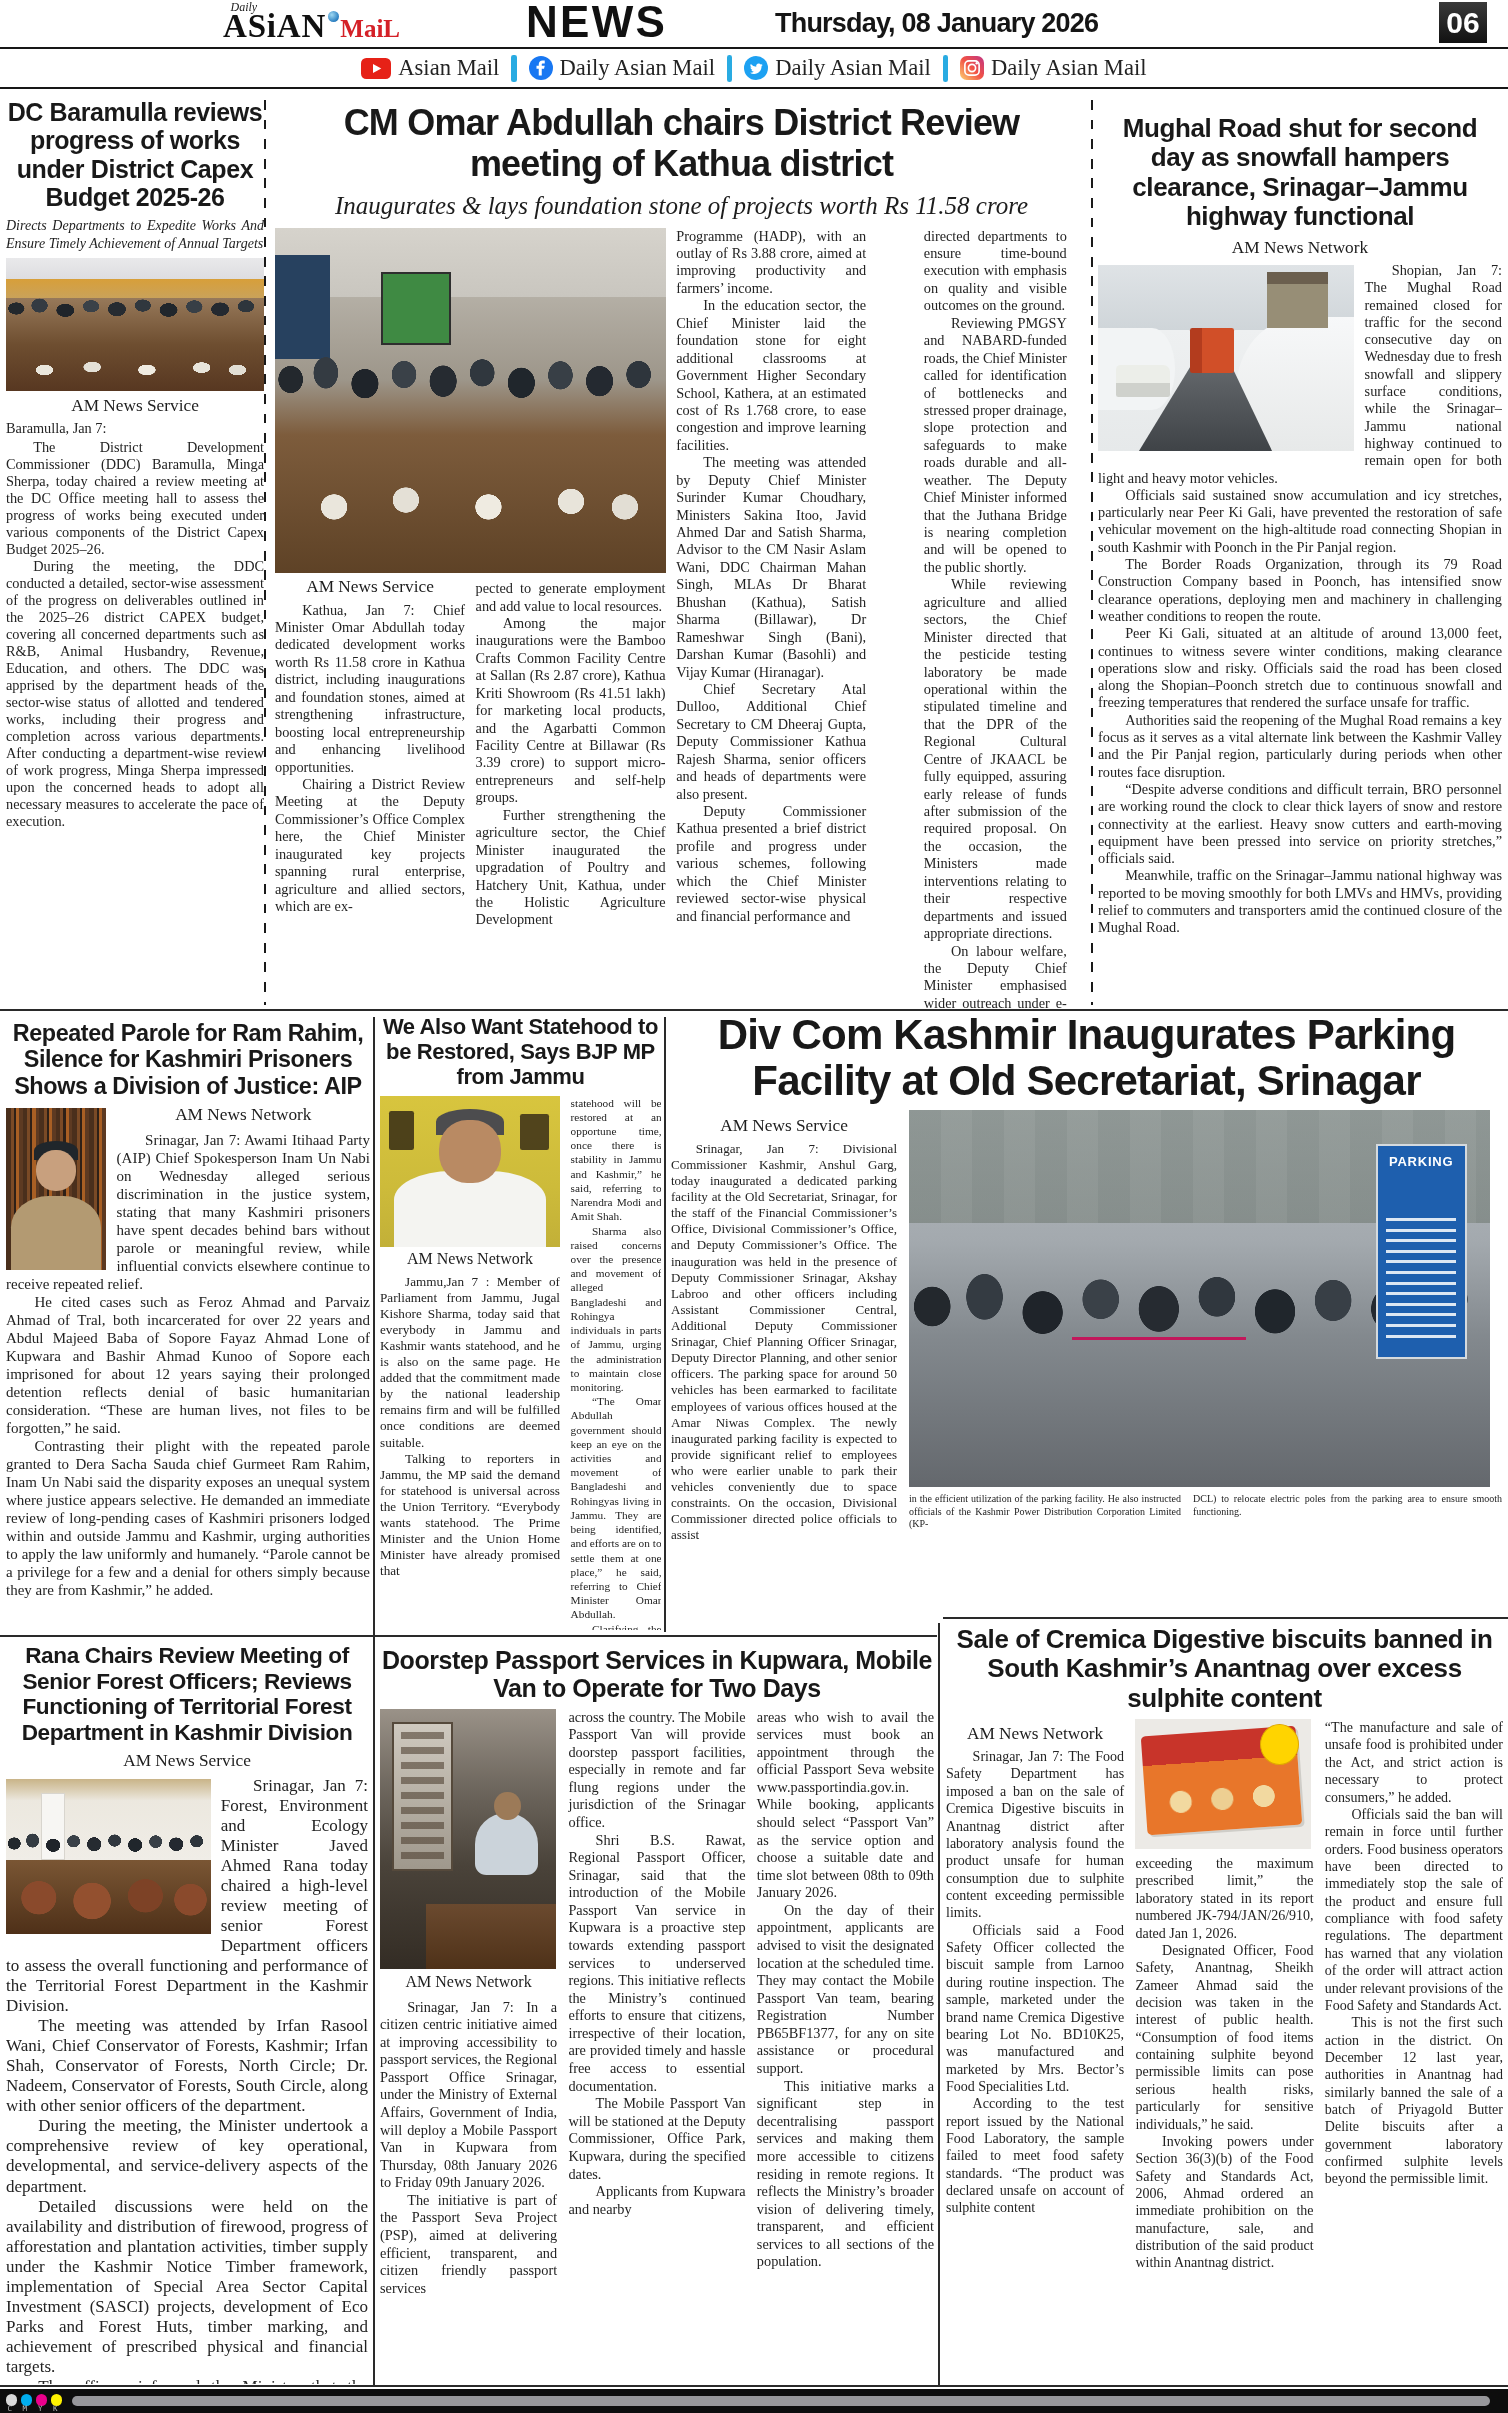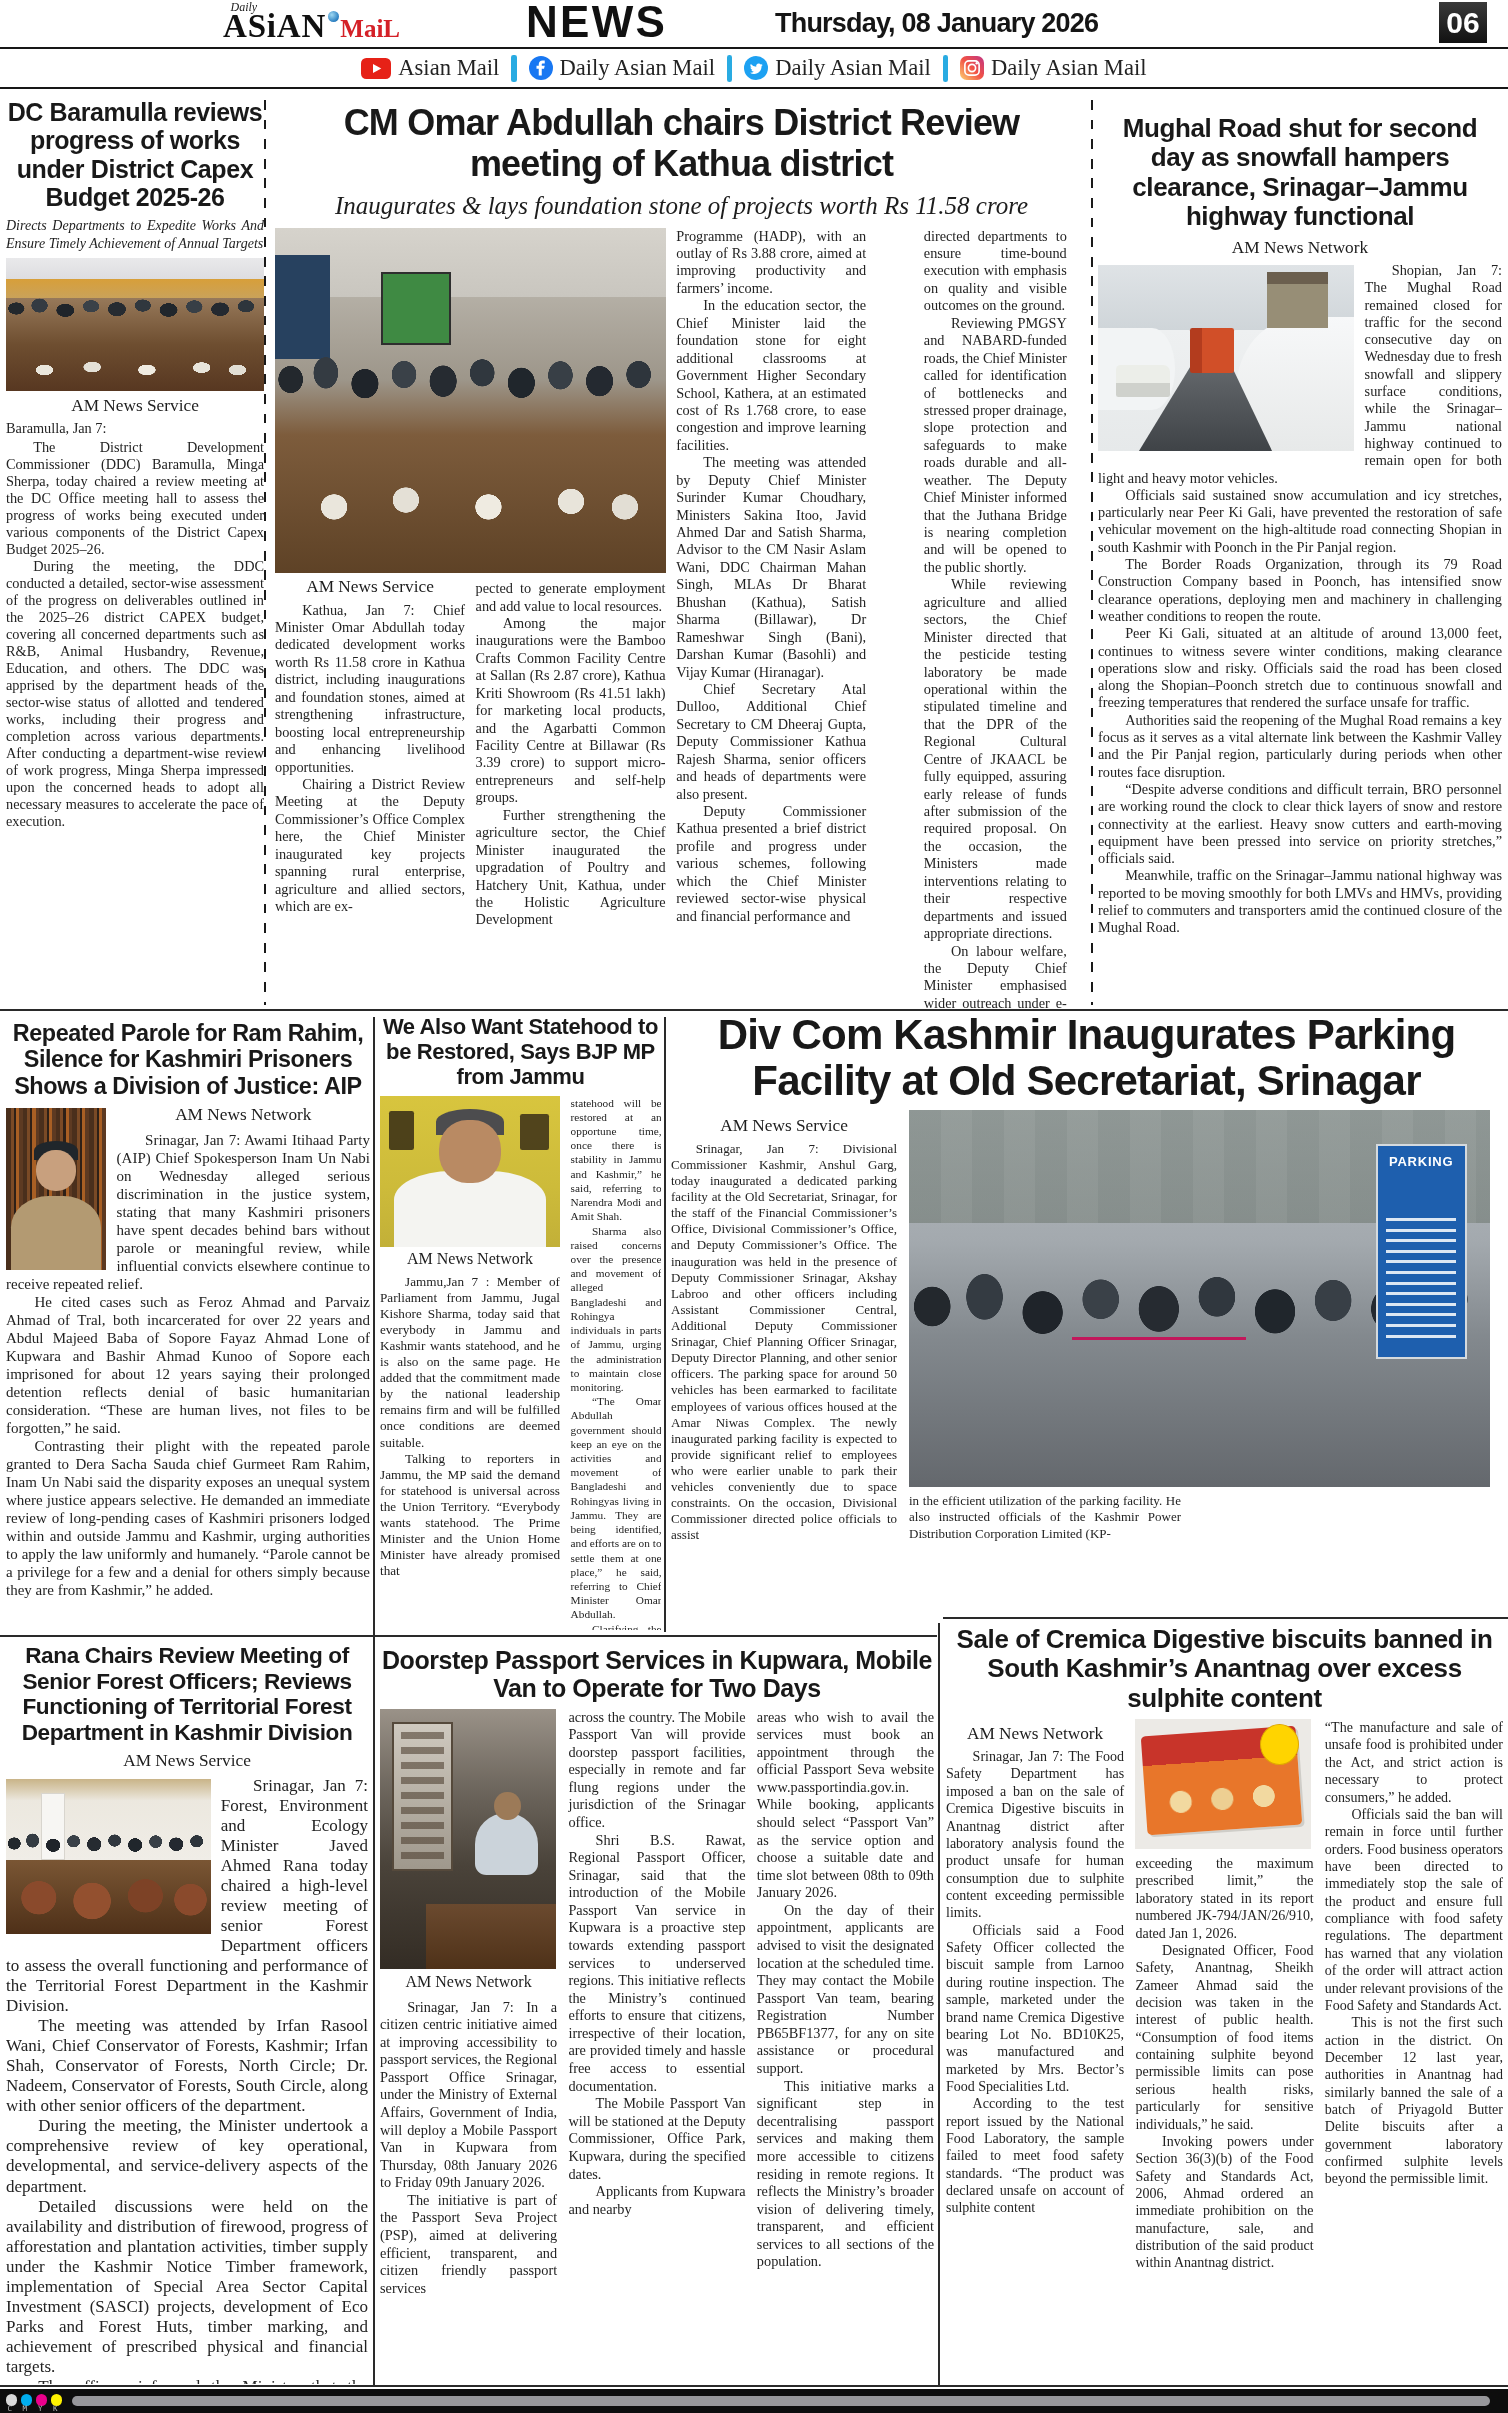--- a/index.html
+++ b/index.html
@@ -148,21 +148,21 @@
   .bjp-grid{display:grid;grid-template-columns:180px 91px;column-gap:10.6px;}
   .bjp-c1{font-size:13.2px;line-height:1.22;}
   .bjp-c2{font-size:11.3px;line-height:1.26;}
   .bjp-cap{font-size:16px;margin:3px 0 6px 0;}
 
   #a-divcom{left:671px;top:1012px;width:831px;height:602px;}
   #a-divcom .hl{font-size:42px;letter-spacing:-0.8px;line-height:1.1;}
   .dv-flex{display:flex;column-gap:12px;}
   .dv-c1{width:226px;flex:none;font-size:13px;line-height:1.24;}
   .dv-right{flex:1;}
-  .dv-below{display:flex;column-gap:12px;margin-top:6px;font-size:13px;line-height:1.24;}
+  .dv-below{display:flex;column-gap:12px;margin-top:6px;font-size:10px;line-height:1.24;}
   .dv-below .b1{width:272px;flex:none;}
   .dv-below .b2{flex:1;}
 
   #a-rana{left:6px;top:1643px;width:362px;height:741px;}
   #a-rana .hl{font-size:22.6px;}
   .rana-body{font-size:17px;line-height:1.18;}
   .rana-float{float:left;margin:3px 9.8px 3px 0;}
 
   #a-passport{left:380px;top:1646px;width:554px;height:738px;}
   #a-passport .hl{font-size:25px;}
@@ -384,20 +384,23 @@
         <div class="ph" id="ph-divcom">
           <div class="trees"></div>
           <div class="people pp"></div>
           <div class="sign">PARKING</div>
           <div class="ribbon"></div>
         </div>
         <div class="dv-below">
           <div class="b1 jbody">
               <p class="cont">in the efficient utilization of the parking facility. He also instructed officials of the Kashmir Power Distribution Corporation Limited (KP-</p>
             </div>
+          <div class="b2 jbody">
+              <p class="cont">DCL) to relocate electric poles from the parking area to ensure smooth functioning.</p>
+            </div>
         </div>
       </div>
     </div>
   </div>
 
   <div class="art" id="a-rana">
     <h1 class="hl">Rana Chairs Review Meeting of Senior Forest Officers; Reviews Functioning of Territorial Forest Department in Kashmir Division</h1>
     <div class="byline">AM News Service</div>
     <div class="jbody rana-body">
       <div class="ph rana-float" id="ph-rana">

